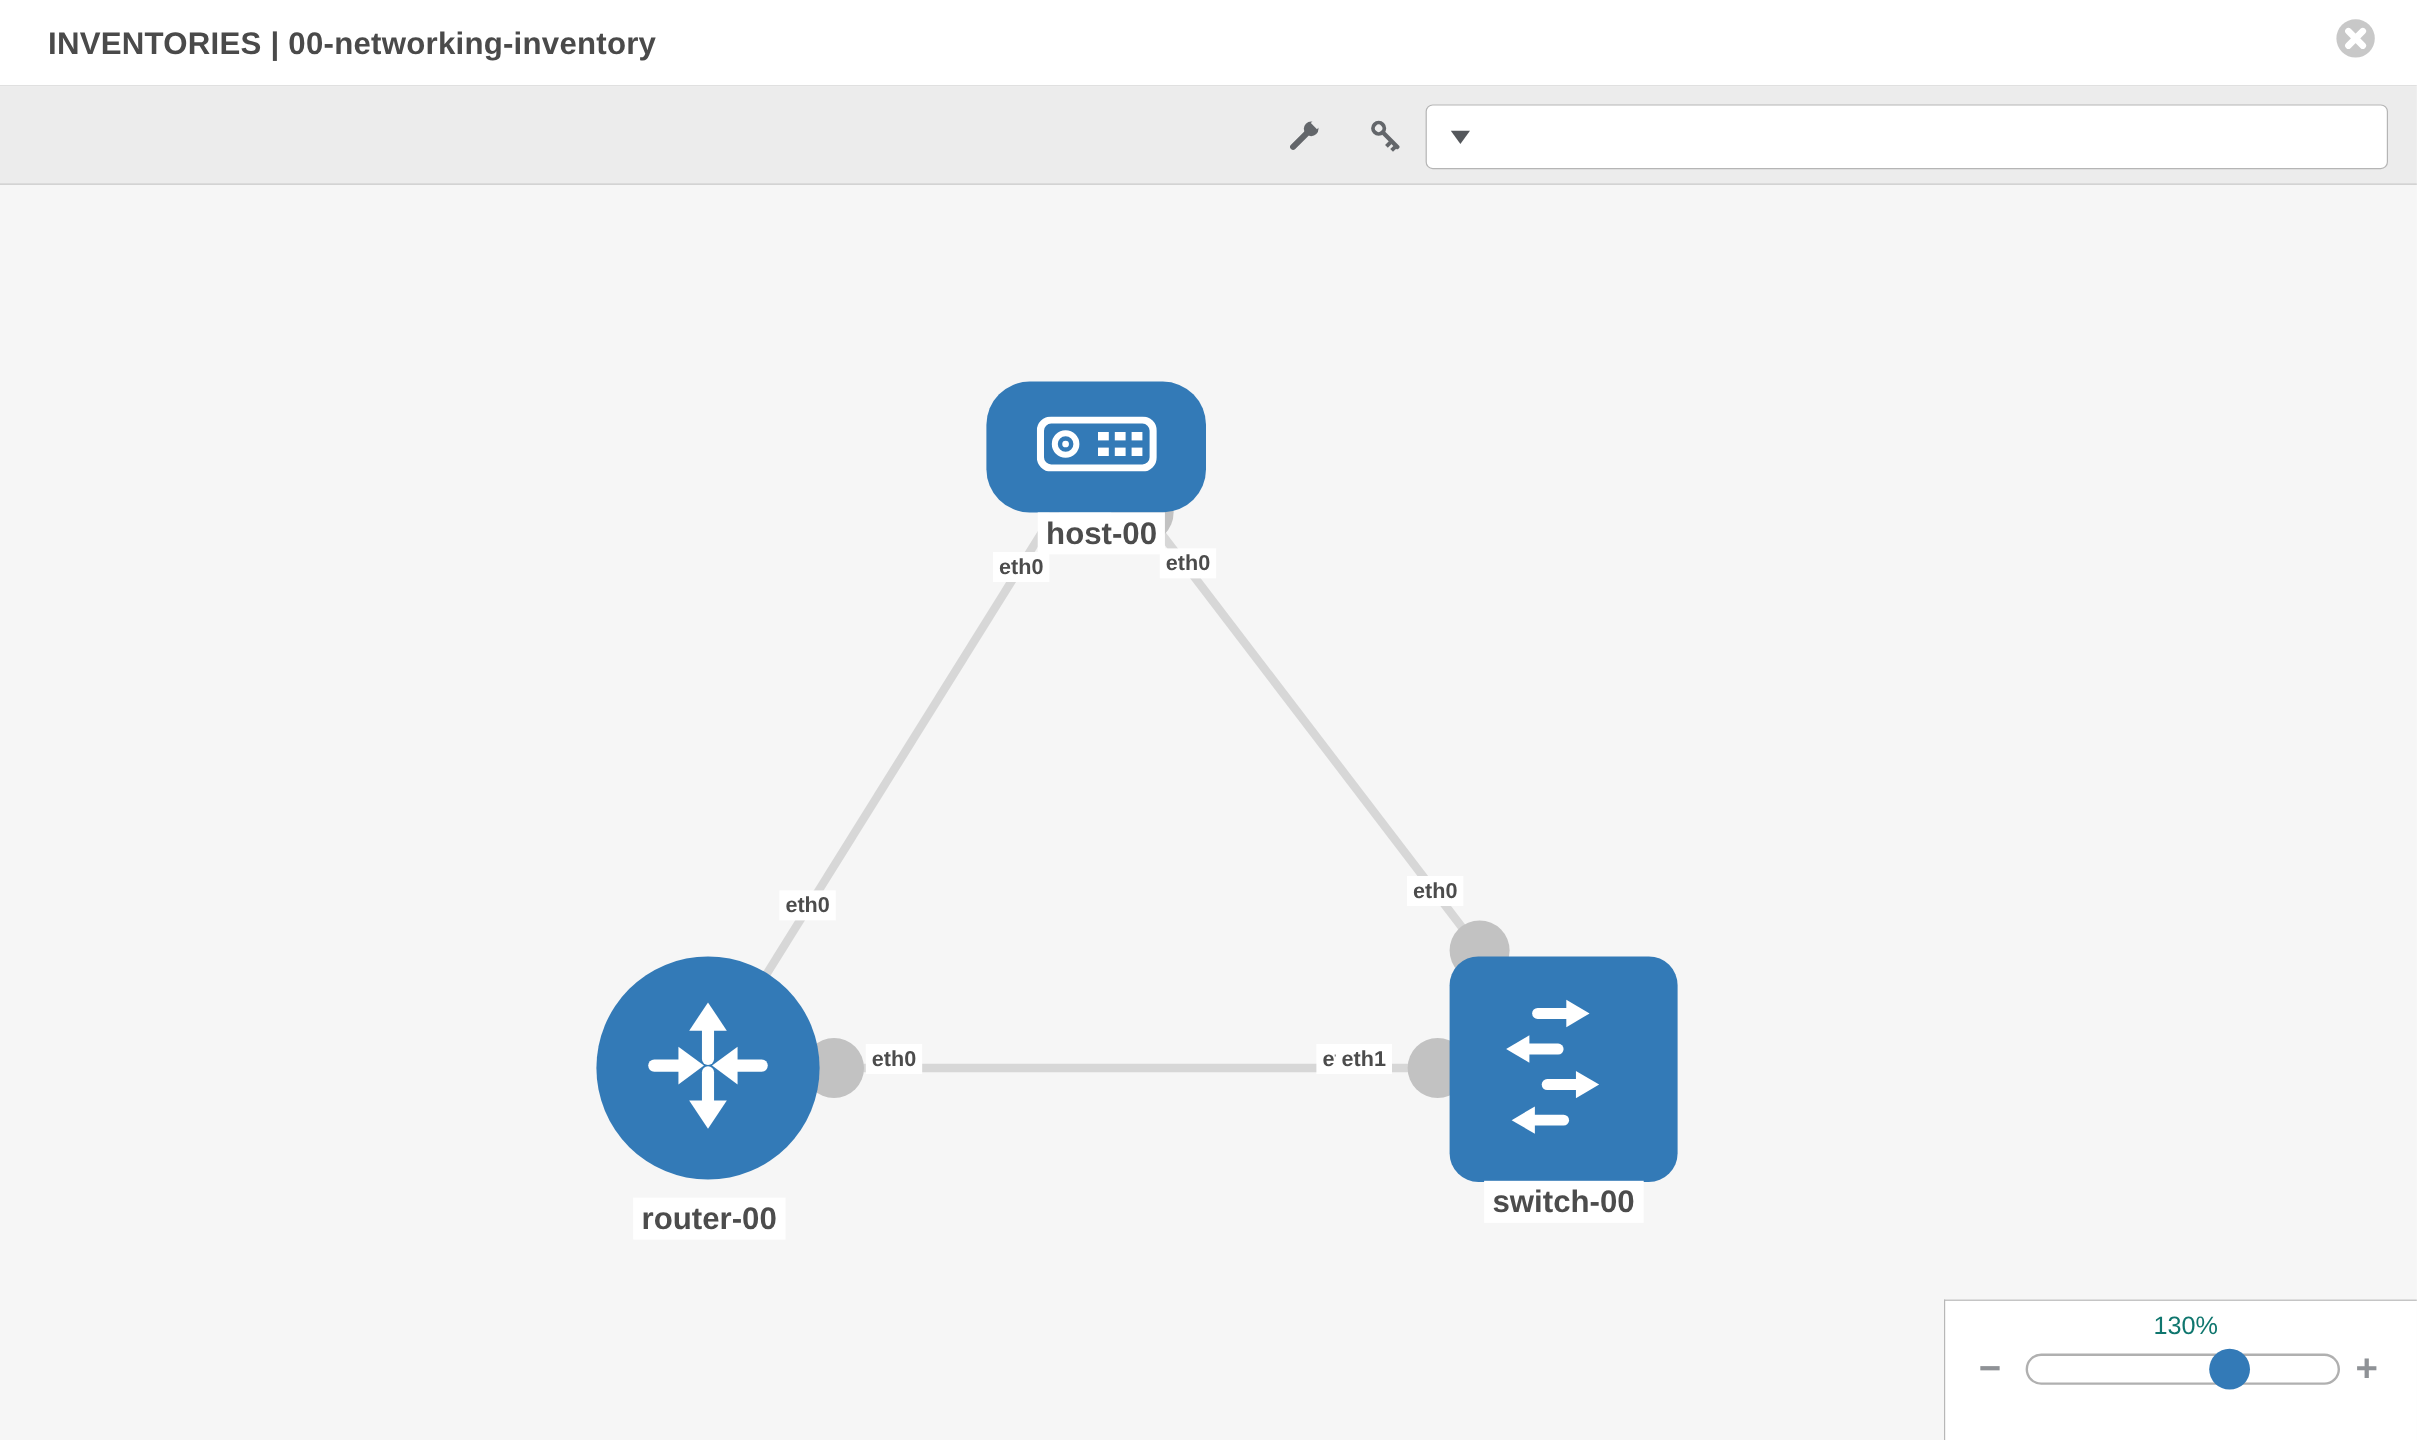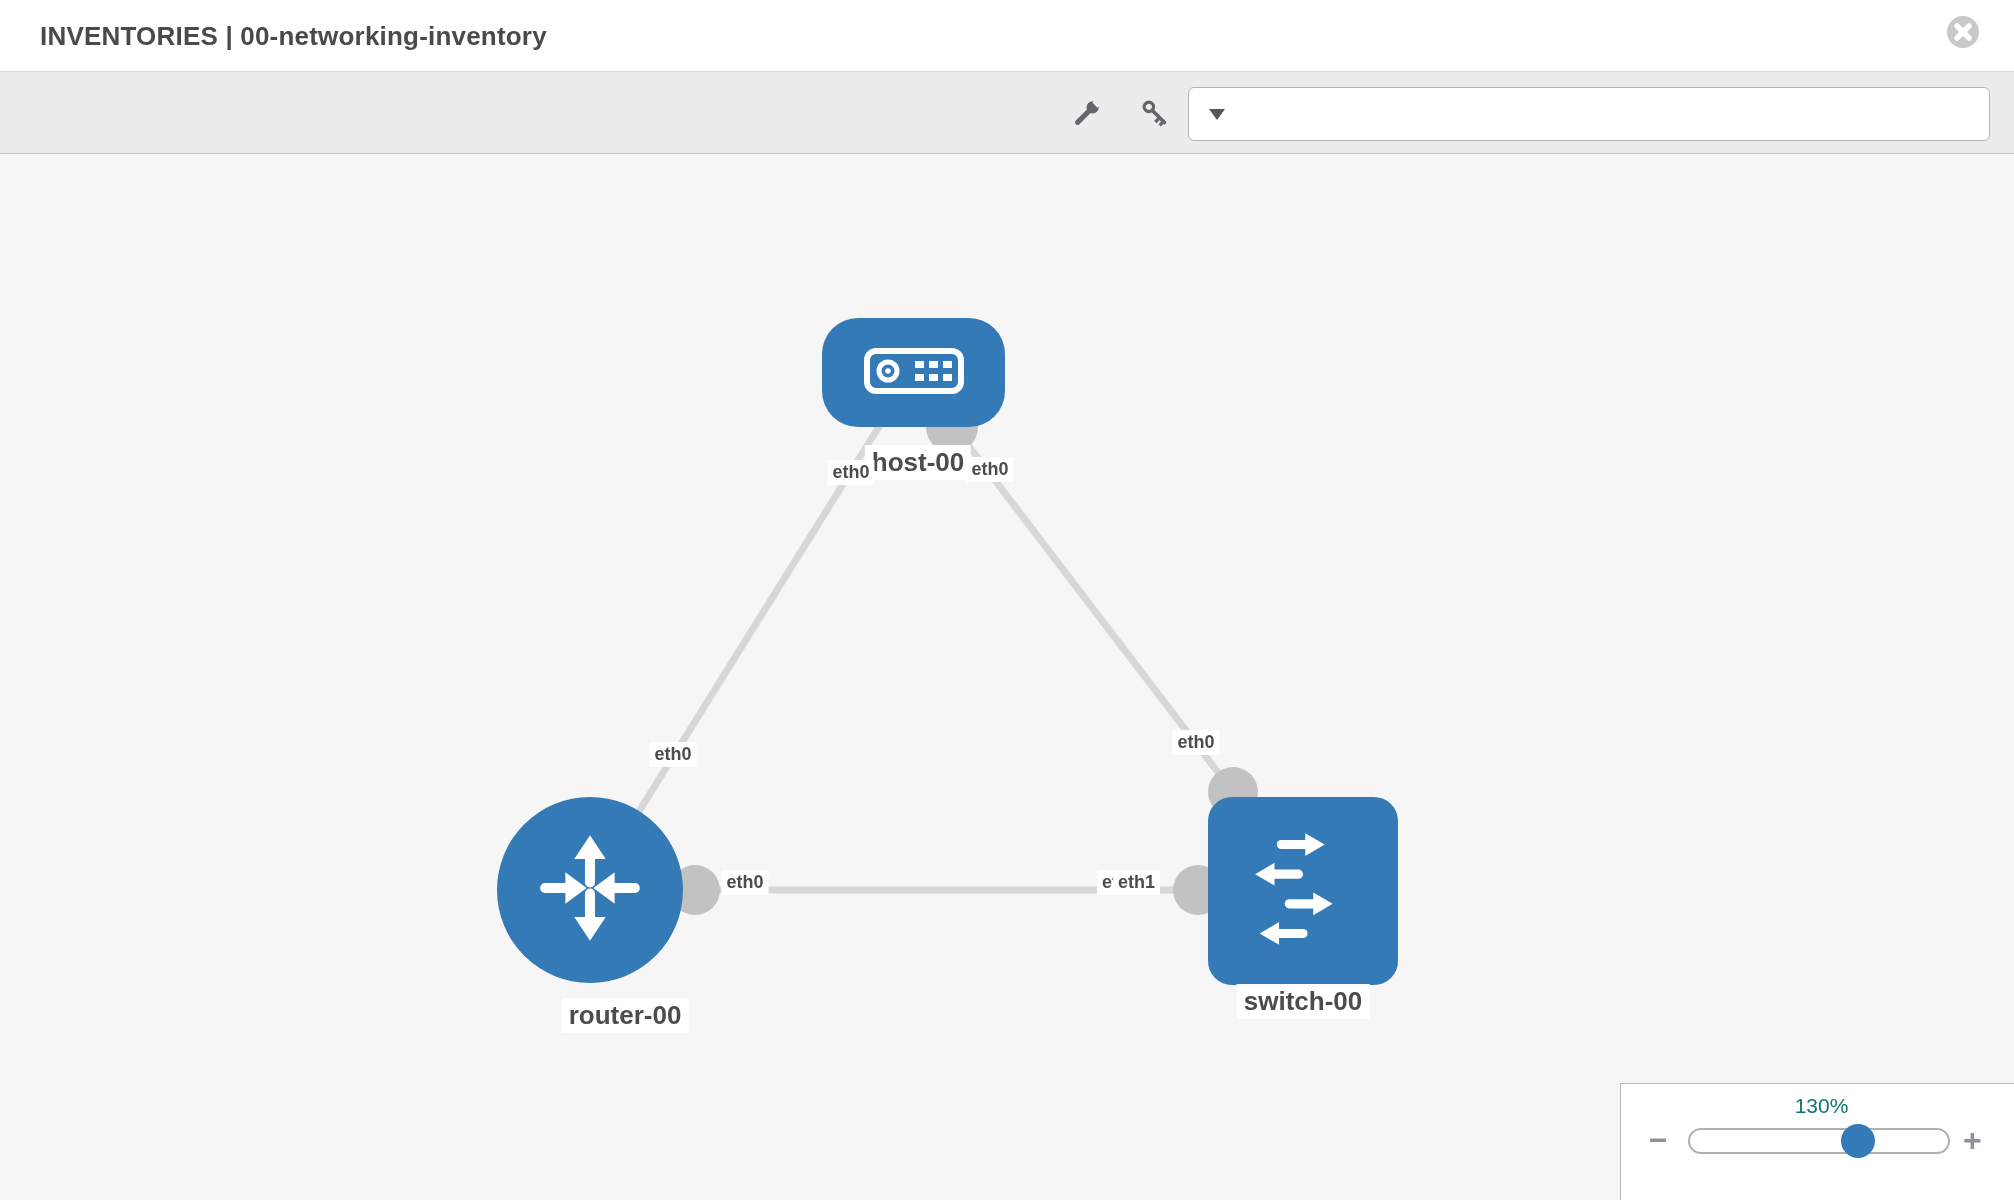--- a/index.html
+++ b/index.html
@@ -154,22 +154,22 @@
           <polygon points="25,27 25,47 8,37" stroke="none"></polygon>
           <line x1="38" y1="63" x2="61" y2="63"></line>
           <polygon points="59,53 59,73 76,63" stroke="none"></polygon>
           <line x1="50" y1="89" x2="27" y2="89"></line>
           <polygon points="29,79 29,99 12,89" stroke="none"></polygon>
         </g>
       </svg>
     </span>
   </div>
 
-  <div class="chip chip-name" style="left:918px;top:291px;">host-00</div>
-  <div class="chip chip-name" style="left:591px;top:844px;margin-left:34px;">router-00</div>
+  <div class="chip chip-name" style="left:918px;top:273px;">host-00</div>
+  <div class="chip chip-name" style="left:591px;top:844px;">router-00</div>
   <div class="chip chip-name" style="left:1303px;top:830px;">switch-00</div>
 
   <div class="chip chip-if" style="left:851px;top:306px;">eth0</div>
   <div class="chip chip-if" style="left:990px;top:303px;">eth0</div>
   <div class="chip chip-if" style="left:673px;top:588px;">eth0</div>
   <div class="chip chip-if" style="left:1196px;top:576px;">eth0</div>
   <div class="chip chip-if" style="left:745px;top:716px;">eth0</div>
   <div class="chip chip-if-abs" style="left:1097px;top:716px;">eth0</div>
   <div class="chip chip-if-abs" style="left:1113px;top:716px;">eth1</div>
 

